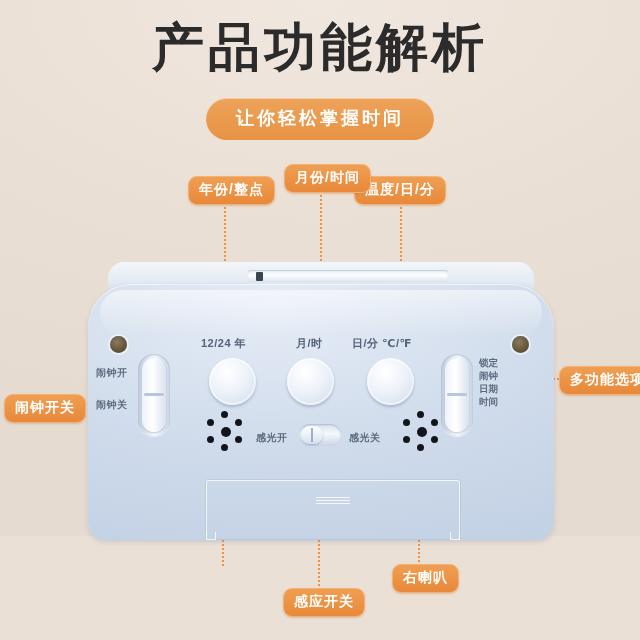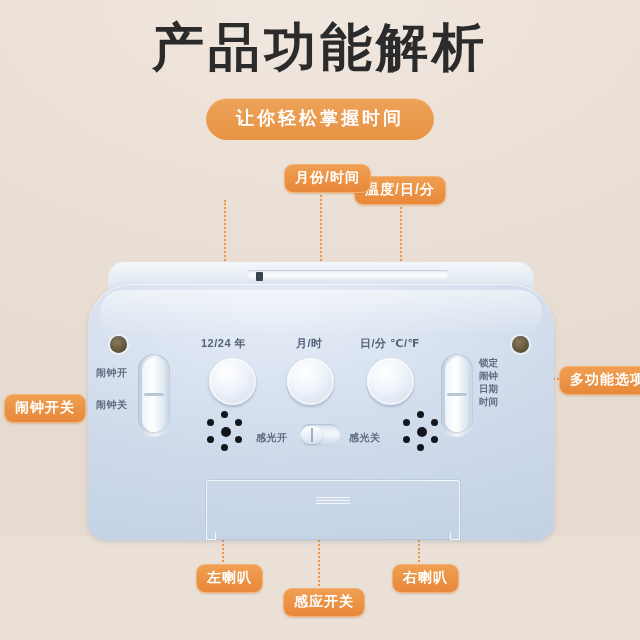--- a/index.html
+++ b/index.html
@@ -169,34 +169,34 @@
 
   <div class="conn-v" style="left:224px;top:200px;height:112px;"></div>
   <div class="dot" style="left:220px;top:309px;"></div>
 
   <div class="conn-v" style="left:320px;top:188px;height:124px;"></div>
   <div class="dot" style="left:316px;top:309px;"></div>
 
   <div class="conn-v" style="left:400px;top:200px;height:112px;"></div>
   <div class="dot" style="left:396px;top:309px;"></div>
 
+  <div class="badge" style="left:188px;top:176px;">年份/整点</div>
   <div class="badge" style="left:354px;top:176px;">温度/日/分</div>
   <div class="badge" style="left:284px;top:164px;">月份/时间</div>
 
   <div class="conn-h" style="left:96px;top:378px;width:86px;"></div>
   <div class="dot" style="left:178px;top:374px;"></div>
   <div class="badge" style="left:4px;top:366px;margin-top:28px;">闹钟开关</div>
 
   <div class="conn-h" style="left:497px;top:378px;width:62px;"></div>
   <div class="dot" style="left:490px;top:374px;"></div>
   <div class="badge" style="left:559px;top:366px;">多功能选项</div>
 
   <div class="conn-v" style="left:222px;top:444px;height:122px;"></div>
   <div class="dot" style="left:218px;top:440px;"></div>
-  <div class="badge" style="left:196px;top:564px;">左喇叭</div>
 
   <div class="conn-v" style="left:318px;top:444px;height:146px;"></div>
   <div class="dot" style="left:314px;top:440px;"></div>
   <div class="badge" style="left:283px;top:588px;">感应开关</div>
 
   <div class="conn-v" style="left:418px;top:444px;height:122px;"></div>
   <div class="dot" style="left:414px;top:440px;"></div>
   <div class="badge" style="left:392px;top:564px;">右喇叭</div>
 
   <div id="device">
@@ -218,21 +218,21 @@
       </div>
       <div class="dev-label" style="left:8px;top:82px;">闹钟开</div>
       <div class="dev-label" style="left:8px;top:114px;">闹钟关</div>
 
       <div class="dev-label btn" style="left:113px;top:52px;">12/24 年</div>
       <div class="rbtn" style="left:121px;top:74px;"></div>
 
       <div class="dev-label btn" style="left:208px;top:52px;">月/时</div>
       <div class="rbtn" style="left:199px;top:74px;"></div>
 
-      <div class="dev-label btn" style="left:272px;top:52px;">日/分 ℃/℉</div>
+      <div class="dev-label btn" style="left:264px;top:52px;">日/分 ℃/℉</div>
       <div class="rbtn" style="left:279px;top:74px;"></div>
 
       <div class="vslider" style="left:353px;top:70px;">
         <div class="vknob"></div>
       </div>
       <div class="opt-col" style="left:391px;top:72px;">
         <div>锁定</div>
         <div>闹钟</div>
         <div>日期</div>
         <div>时间</div>

